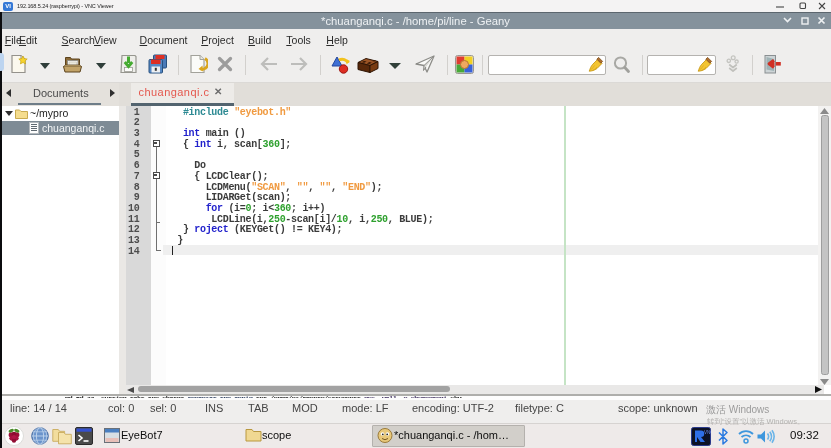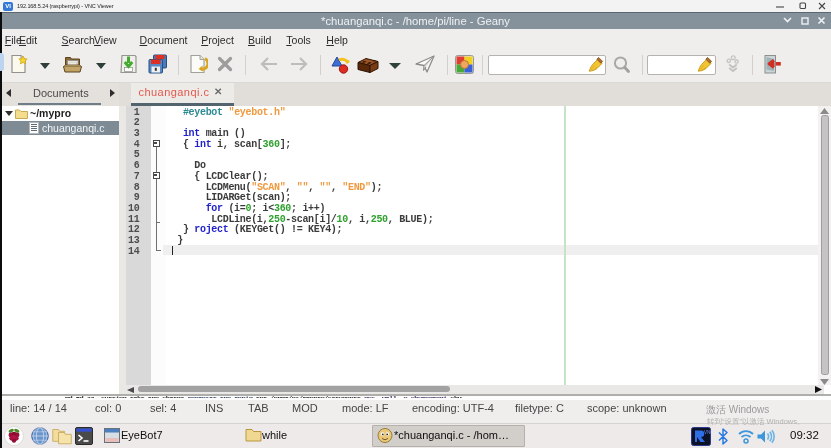--- a/index.html
+++ b/index.html
@@ -236,21 +236,21 @@
 <div class="ab" style="left:138.5px;top:85.8px;font-size:11px;letter-spacing:0.45px;color:#e4574d">chuanganqi.c</div>
 <div class="ab" style="left:214px;top:85.5px;font-size:10px;font-weight:bold;color:#6c6c6c">✕</div>
 <div class="ab" id="edtabu"></div>
 
 <div class="ab" id="sidebar"></div>
 <div class="ab" id="split"></div>
 <div class="ab" style="left:5px;top:110.5px;width:0;height:0;border-left:4.5px solid transparent;border-right:4.5px solid transparent;border-top:5px solid #2e2e2e"></div>
 <svg class="ab" style="left:15px;top:107.5px" width="13" height="11">
     <path d="M0.5 2 h4 l1.5 1.5 h6.5 v7 h-12 z" fill="#f5dd8e" stroke="#c9ab50" stroke-width="1"></path>
   </svg>
-<div class="ab" style="left:30px;top:107px;font-size:10.5px;font-weight:bold;color:#1d1d1d">~/mypro</div>
+<div class="ab" style="left:30px;top:107px;font-size:10.5px;font-weight:normal;color:#1d1d1d">~/mypro</div>
 <div class="ab" style="left:2px;top:121px;width:117px;height:14px;background:#7e8b95"></div>
 <svg class="ab" style="left:29px;top:122px" width="10" height="12">
     <rect x="0.5" y="0.5" width="9" height="11" fill="#fdfdfd" stroke="#b2b8bc"></rect>
     <g stroke="#606a72" stroke-width="1">
       <line x1="2" y1="2.5" x2="8" y2="2.5"></line>
       <line x1="2" y1="4.5" x2="8" y2="4.5"></line>
       <line x1="2" y1="6.5" x2="8" y2="6.5"></line>
       <line x1="2" y1="8.5" x2="8" y2="8.5"></line>
     </g>
   </svg>
@@ -268,21 +268,21 @@
 5
 6
 7
 8
 9
 10
 11
 12
 13
 14</pre>
-<pre class="ab" id="codepre">  <span class="p">#eyebot</span> <span class="s">"eyebot.h"</span>
+<pre class="ab" id="codepre">  <span class="p">#include</span> <span class="s">"eyebot.h"</span>
 
   <span class="k">int</span> main ()
   { <span class="k">int</span> i, scan[<span class="n">360</span>];
 
     Do
     { LCDClear();
       LCDMenu(<span class="s">"SCAN"</span>, <span class="s">""</span>, <span class="s">""</span>, <span class="s">"END"</span>);
       LIDARGet(scan);
       <span class="k">for</span> (i=<span class="n">0</span>; i&lt;<span class="n">360</span>; i++)
        LCDLine(i,<span class="n">250</span>-scan[i]/<span class="n">10</span>, i,<span class="n">250</span>, BLUE);
@@ -311,29 +311,29 @@
   </svg>
 <svg class="ab" style="left:815px;top:386px" width="7" height="7">
     <path d="M0 0 L0 7 L7 3.5 z" fill="#111"></path>
   </svg>
 <div class="ab" id="squish">md-5d-47- curring rake ann charge <span style="color:#235">rnnantar rnn annig</span> rnr /nnma/nt/mannrn/crrvnnnrr <span style="color:#325">gcc -Wall -o chuanganqi</span> chuanganqi.c in directory /home/pi/mypro compilation finished</div>
 
 <div class="ab" style="left:2px;top:393.5px;width:829px;height:6.5px;background:#fdfdfd"></div>
 <div class="ab" style="left:2px;top:394.2px;width:829px;height:1.4px;background:#aeaeab"></div>
 <div class="ab" id="statusbar"></div>
 <span class="st" style="left:10px">line: 14 / 14</span>
-<span class="st" style="left:95px">col: 0</span>
-<span class="st" style="left:150px">sel: 4</span>
+<span class="st" style="left:108px">col: 0</span>
+<span class="st" style="left:150px">sel: 0</span>
 <span class="st" style="left:205px">INS</span>
 <span class="st" style="left:248px">TAB</span>
 <span class="st" style="left:292px">MOD</span>
 <span class="st" style="left:342px">mode: LF</span>
-<span class="st" style="left:412px">encoding: UTF-4</span>
+<span class="st" style="left:412px">encoding: UTF-2</span>
 <span class="st" style="left:515px">filetype: C</span>
-<span class="st" style="left:587px">scope: unknown</span>
+<span class="st" style="left:618px">scope: unknown</span>
 <div class="ab" id="wm1">激活 Windows</div>
 <div class="ab" id="wm2">转到“设置”以激活 Windows。</div>
 
 <div class="ab" id="taskbar"></div>
 
 <svg class="ab" style="left:4px;top:426px" width="20" height="20">
     <circle cx="10" cy="10" r="9.5" fill="#fff" stroke="#dcdcda"></circle>
     <ellipse cx="7.2" cy="4.8" rx="2.8" ry="1.6" fill="#4a8a28" transform="rotate(-25 7.2 4.8)"></ellipse>
     <ellipse cx="12.8" cy="4.8" rx="2.8" ry="1.6" fill="#4a8a28" transform="rotate(25 12.8 4.8)"></ellipse>
     <ellipse cx="7.3" cy="9" rx="2.7" ry="2.4" fill="#9c0f38"></ellipse>
@@ -392,21 +392,21 @@
     <circle cx="9" cy="12" r="2" fill="none" stroke="#3e97dd" stroke-width="1.5"></circle>
   </svg>
 
 <svg class="ab" style="left:756px;top:429px" width="20" height="15">
     <path d="M1.5 5.5 h3.5 l4-4 v12 l-4-4 h-3.5z" fill="#3e97dd"></path>
     <path d="M11.5 4.5 a5 5 0 0 1 0 6" fill="none" stroke="#6ab4e8" stroke-width="1.6"></path>
     <path d="M13.8 2.8 a8 8 0 0 1 0 9.5" fill="none" stroke="#6ab4e8" stroke-width="1.6"></path>
     <path d="M16 1.3 a11 11 0 0 1 0 12.5" fill="none" stroke="#6ab4e8" stroke-width="1.6"></path>
   </svg>
 <div class="tklabel" style="left:121px">EyeBot7</div>
-<div class="tklabel" style="left:262px">while</div>
+<div class="tklabel" style="left:262px">scope</div>
 <div class="ab" id="geanybtn"></div>
 <svg class="ab" style="left:377px;top:428px" width="16" height="15">
     <circle cx="8" cy="7.5" r="7" fill="#e8c87a" stroke="#9a7a3a"></circle>
     <circle cx="5.5" cy="6" r="1.8" fill="#fff"></circle>
     <circle cx="10.5" cy="6" r="1.8" fill="#fff"></circle>
     <circle cx="5.8" cy="6.3" r="0.9" fill="#222"></circle>
     <circle cx="10.2" cy="6.3" r="0.9" fill="#222"></circle>
     <path d="M5 10.5 q3 2.5 6 0" fill="none" stroke="#7a5a20" stroke-width="1"></path>
   </svg>
 <div class="tklabel" style="left:394px">*chuanganqi.c - /hom…</div>

